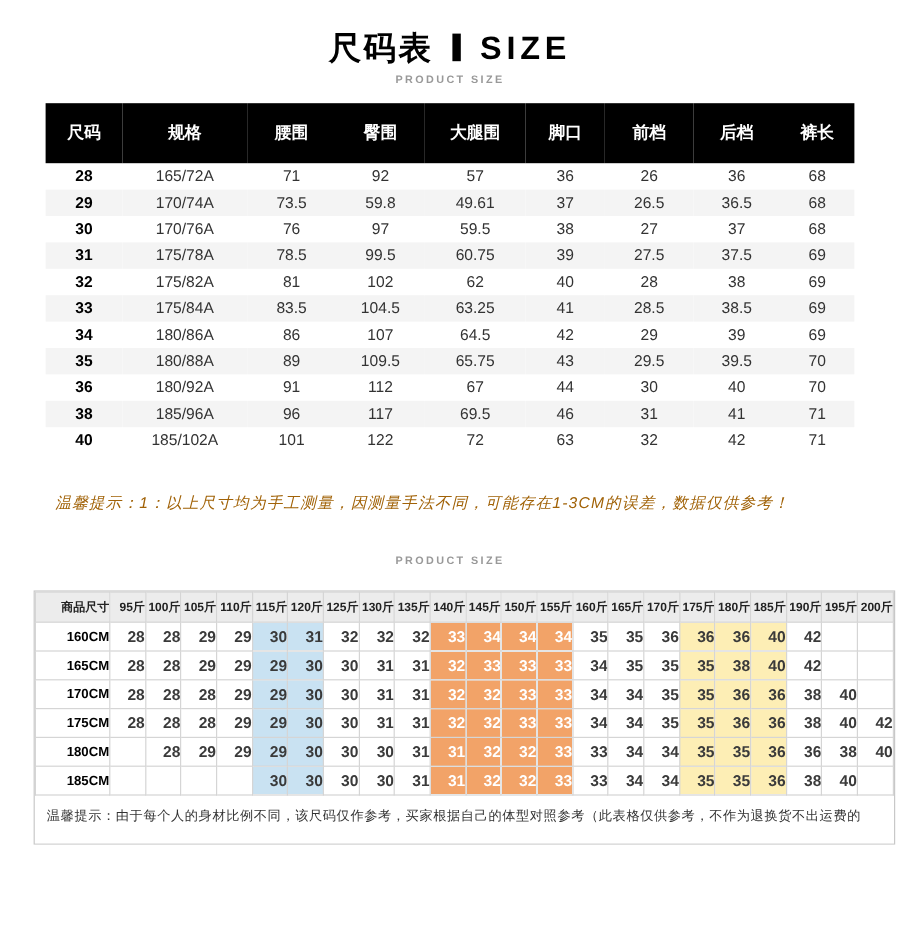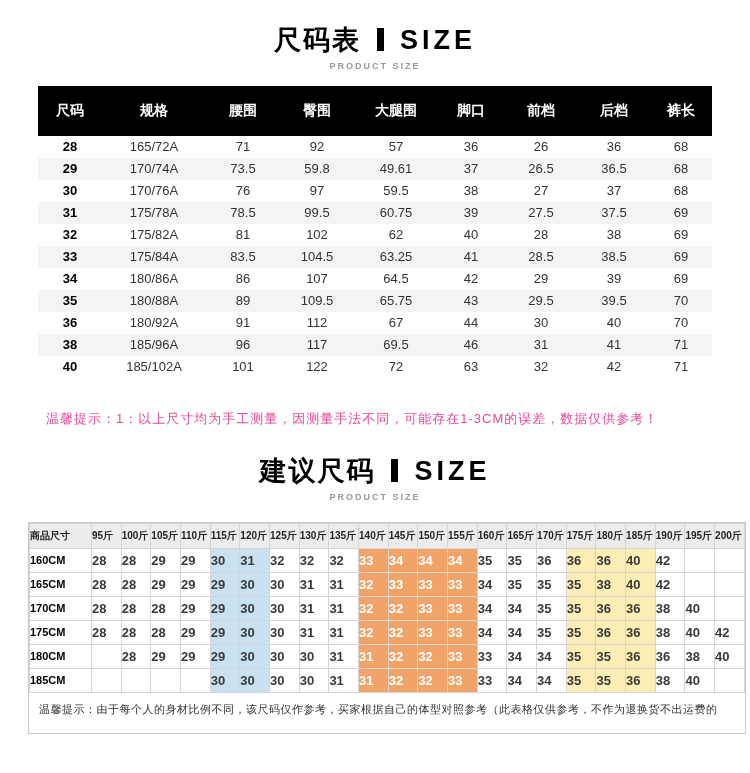--- a/index.html
+++ b/index.html
@@ -66,36 +66,37 @@
     font-size: 13px;
     color: #333;
   }
   table.t1 tbody tr:nth-child(even) { background: #f4f4f4; }
   table.t1 tbody td:first-child { font-weight: bold; color: #000; }
 
   
   .mid-notes {
     margin: 28px 0 0 46px;
     font-size: 13px;
-    color: #ec4899;
+    color: #a16207;
     letter-spacing: 1px;
     line-height: 1.95;
+    font-style: italic;
   }
   .mid-notes .line2 { margin-left: 66px; }
 
   
   .t2-wrap {
     margin: 20px 4px 0 28px;
     border: 1px solid #c8c8c8;
   }
   table.t2 {
     width: 100%;
     border-collapse: collapse;
     table-layout: fixed;
-    text-align: left;
+    text-align: right;
   }
   table.t2 th, table.t2 td {
     border: 1px solid #d5d5d5;
     padding: 0;
     overflow: hidden;
     white-space: nowrap;
   }
   table.t2 thead th {
     background: #ececec;
     height: 25px;
@@ -285,23 +286,20 @@
           <td>71</td>
         </tr>
       </tbody>
   </table>
 
   <div class="mid-notes">
     <div class="line1">温馨提示：1：以上尺寸均为手工测量，因测量手法不同，可能存在1-3CM的误差，数据仅供参考！</div>
   </div>
 
   <div class="sec-title">
-    <h1>
-      <span>建议尺码</span><span class="title-divider"></span><span class="title-en">SIZE</span>
-    </h1>
     <div class="product-size">PRODUCT SIZE</div>
   </div>
 
   <div class="t2-wrap">
     <table class="t2">
       <thead>
         <tr>
             <th>商品尺寸</th>
             <th>95斤</th>
             <th>100斤</th>

